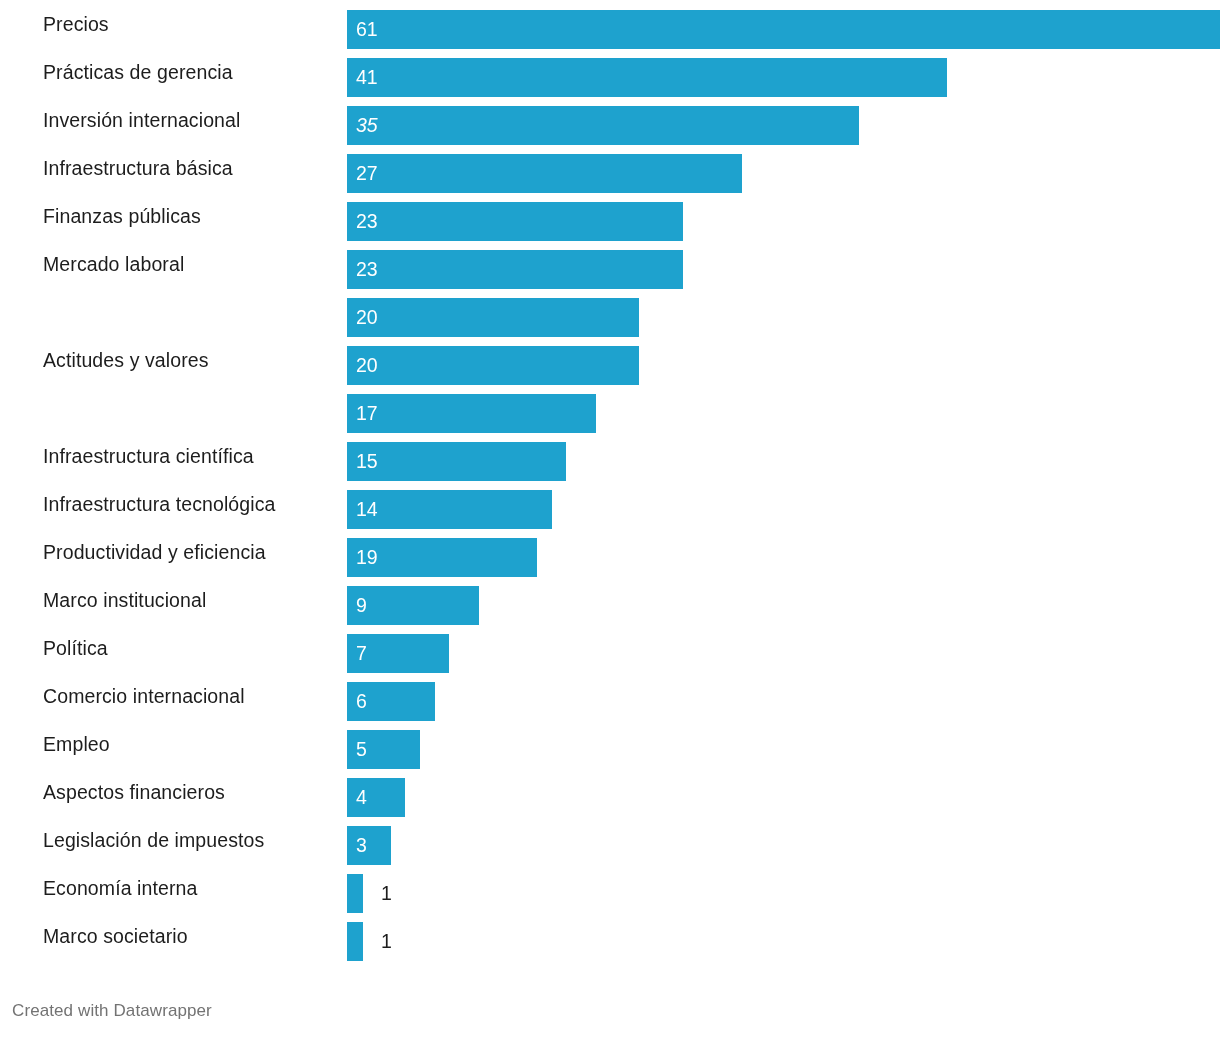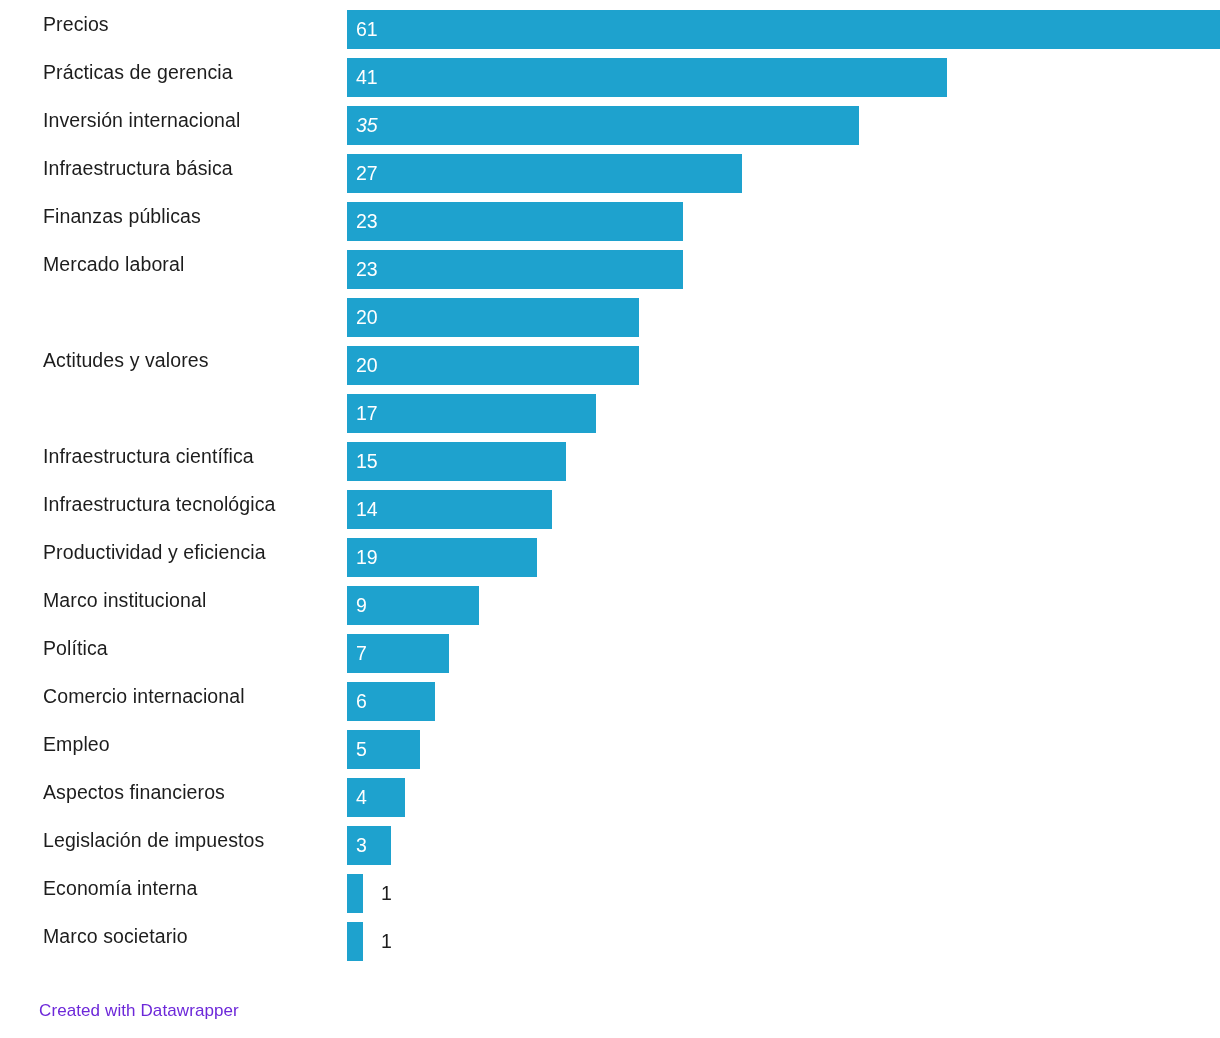--- a/index.html
+++ b/index.html
@@ -77,23 +77,22 @@
   }
   .bar-value.outside {
     color: #1d1d1d;
   }
 
   .chart-footer {
     position: absolute;
     left: 12px;
     top: 1001px;
     font-size: 17px;
-    color: #6d28d9;
+    color: #737373;
     letter-spacing: 0.1px;
-    margin-left: 27px;
   }
 </style>
 </head>
 <body>
 
 <div id="chart-root">
 
   <div class="chart-body">
       <div class="bar-row">
         <div class="row-label">Precios</div>

